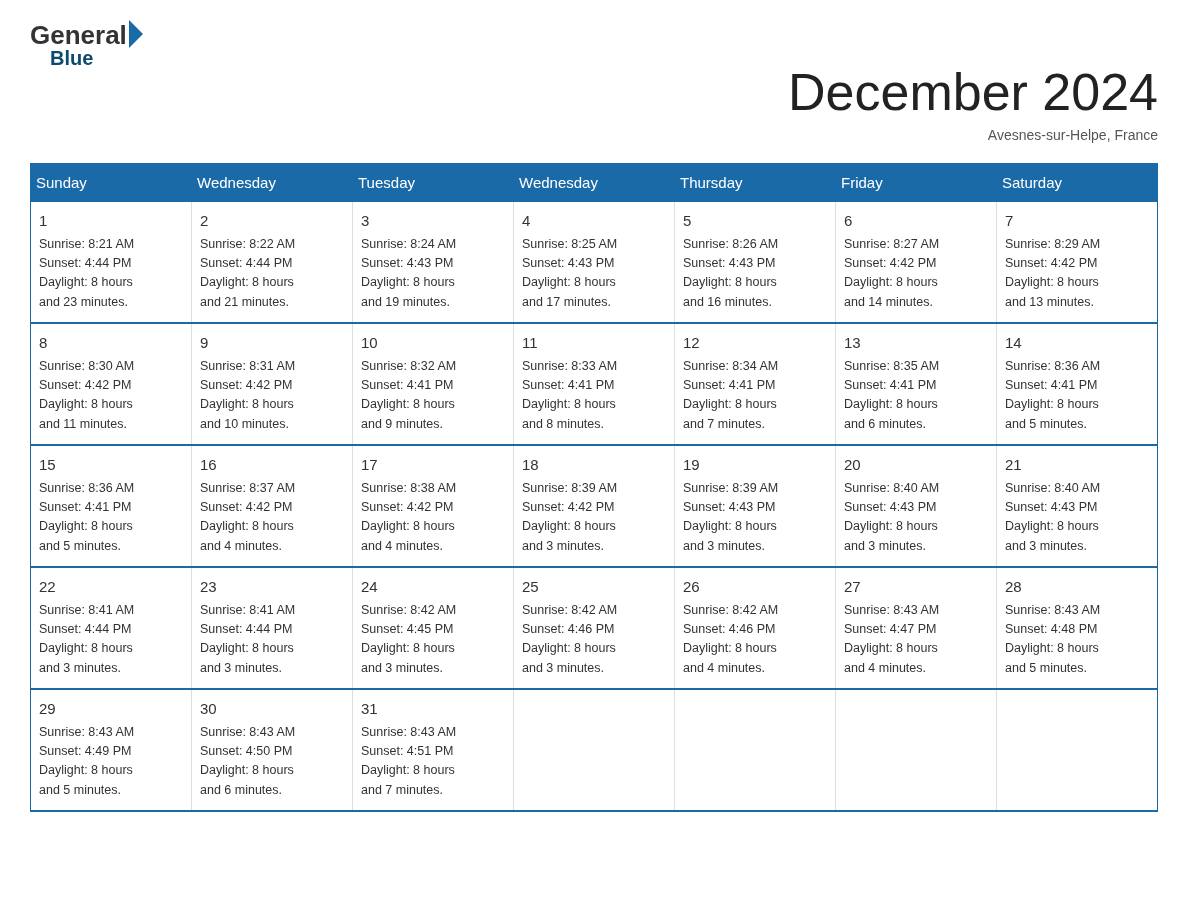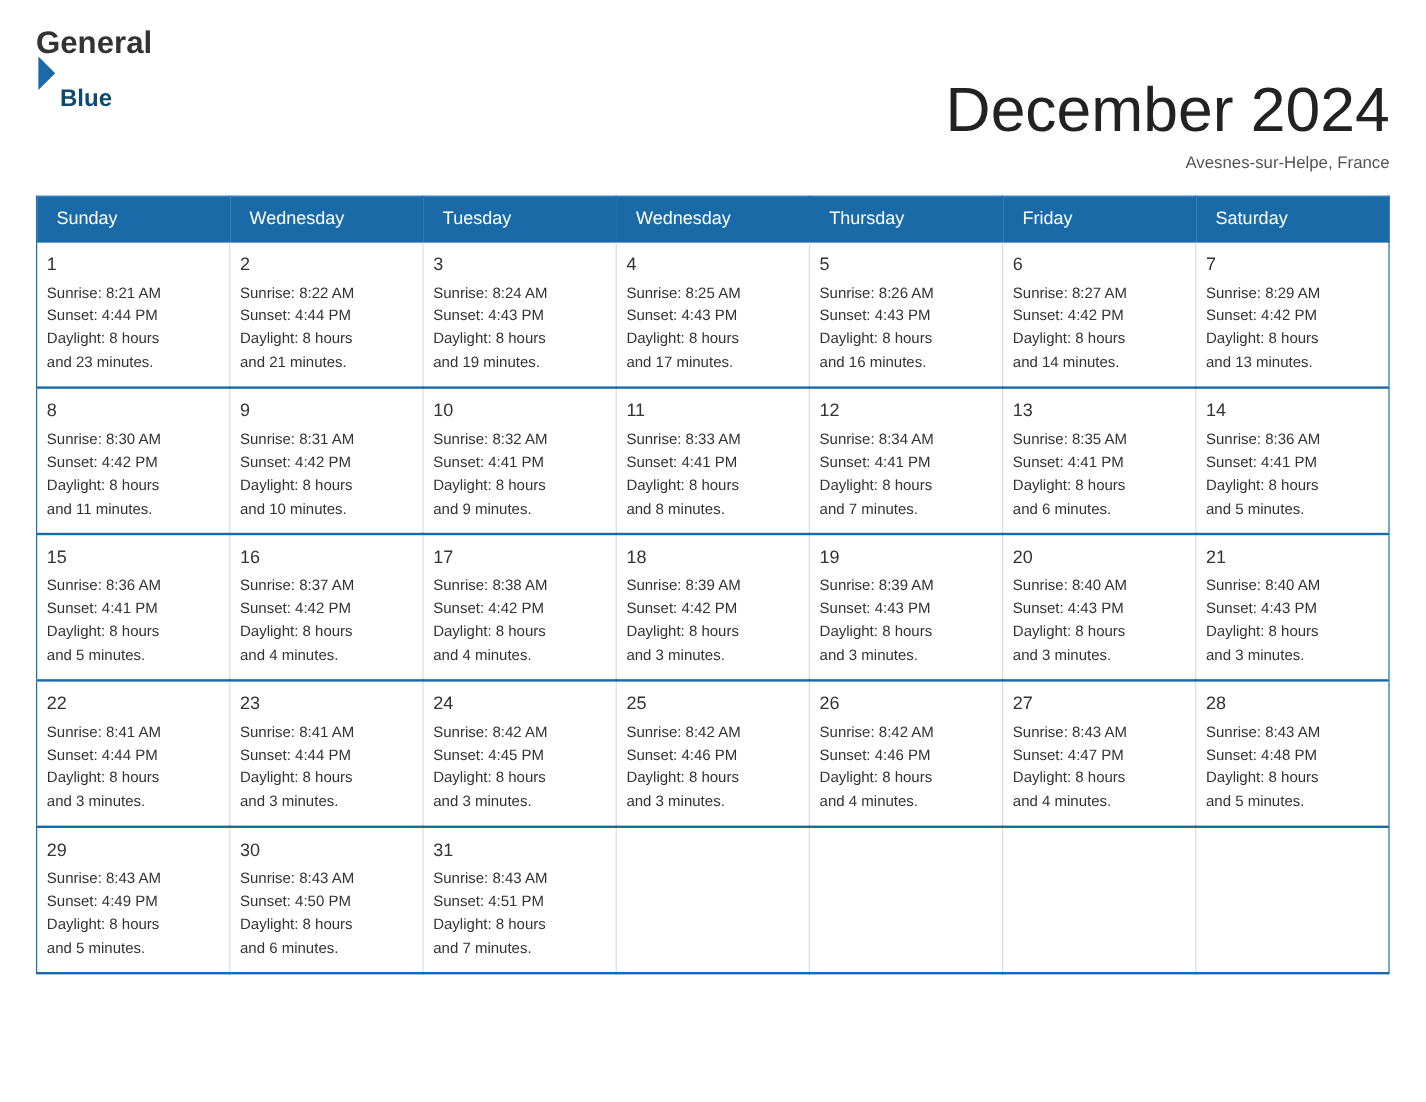--- a/index.html
+++ b/index.html
@@ -58,21 +58,21 @@
       margin-top: 6px;
     }
     table {
       width: 100%;
       border-collapse: collapse;
       font-size: 13px;
     }
     thead tr th {
       background-color: #1a6aa8;
       color: #fff;
-      padding: 10px 16px;
+      padding: 10px 5px;
       text-align: left;
       font-size: 15px;
       font-weight: normal;
       border: 1px solid #1a6aa8;
     }
     tbody tr {
       border-bottom: 2px solid #1a6aa8;
     }
     tbody tr td {
       padding: 8px 8px 10px 8px;
@@ -97,22 +97,21 @@
     .day-info {
       font-size: 12.5px;
       color: #333;
       line-height: 1.55;
     }
     .empty-cell {
       background: #fff;
     }
     .logo-row {
       display: flex;
-      align-items: flex-start;
-      flex-direction: column;
+      align-items: center;
     }
   </style>
 </head>
 <body>
 
 <div class="header">
   <div class="logo">
     <div class="logo-row">
       <span class="logo-general">General</span>
       <div class="logo-triangle"></div>

